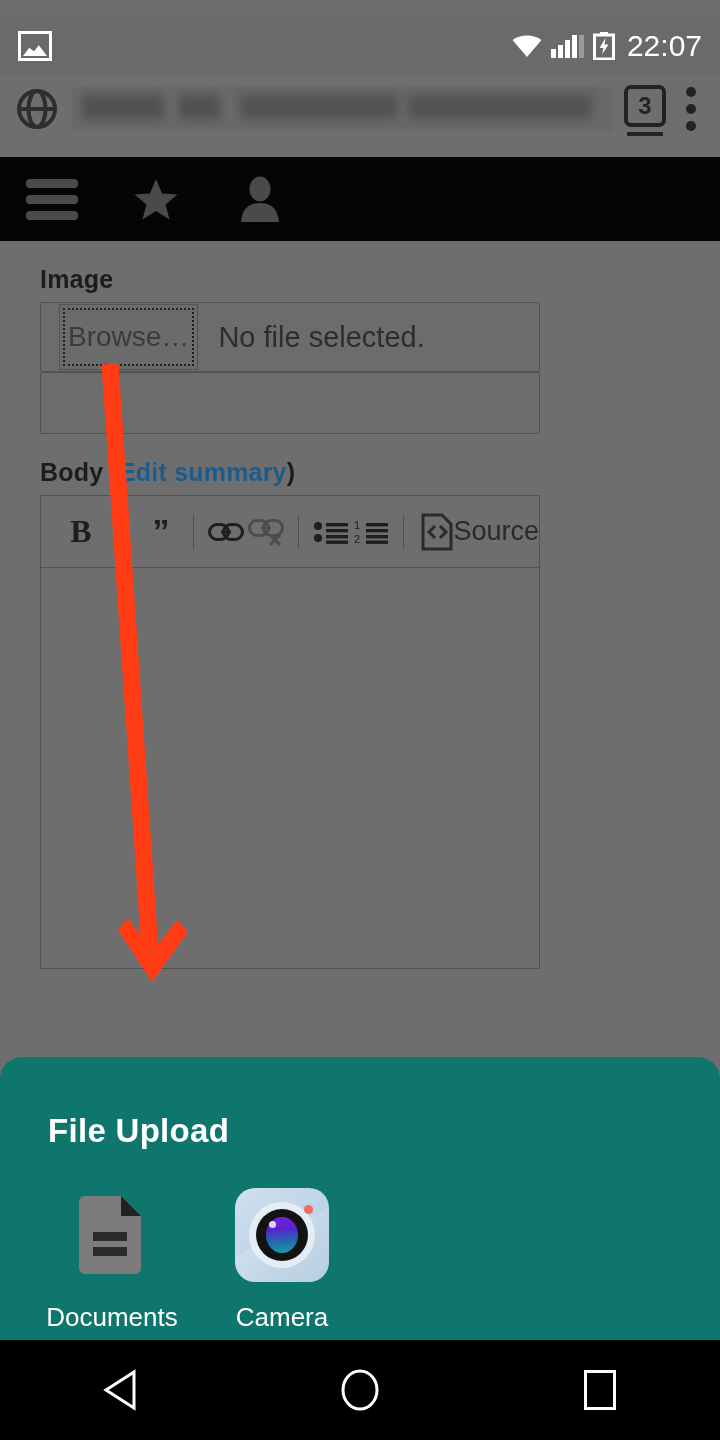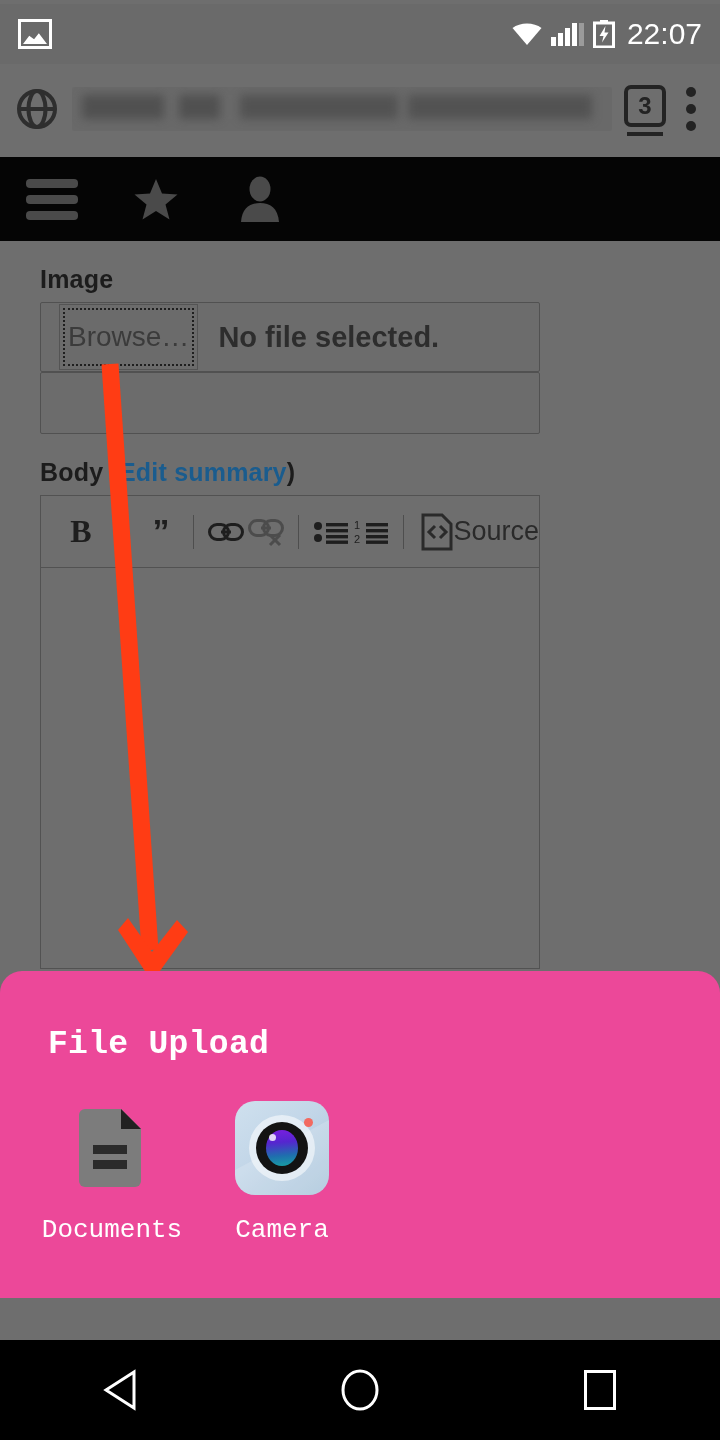--- a/index.html
+++ b/index.html
@@ -9,21 +9,21 @@
     background:#6e6e6e;
     position:relative;
     overflow:hidden;
   }
 
   
   #page-behind { position:absolute; inset:0; }
 
   
   .statusbar {
-    position:absolute; top:4px; left:0; width:720px; height:60px;
+    position:absolute; top:16px; left:0; width:720px; height:60px;
     background:#6a6a6a;
     display:flex; align-items:center; padding:16px 18px;
   }
   .sb-left { display:flex; align-items:center; gap:12px; }
   .sb-right { margin-left:auto; display:flex; align-items:center; gap:9px; }
   .gallery-icon { width:34px; height:30px; border:3px solid #fff; position:relative; overflow:hidden; }
   .gallery-icon::after{
     content:""; position:absolute; left:2px; bottom:2px; width:24px; height:13px;
     background:#fff;
     clip-path:polygon(0% 100%, 26% 36%, 46% 64%, 66% 18%, 100% 100%);
@@ -93,21 +93,21 @@
     margin:0 40px; border:1px solid #515151; background:#6c6c6c; border-radius:2px;
   }
   .file-wrap { height:70px; display:flex; align-items:center; padding-left:18px; }
   .browse-btn {
     border:1px solid #545454; background:#6b6b6b; color:#3b3b3b;
     font-size:28px; padding:16px 8px; position:relative;
   }
   .browse-btn::after{
     content:""; position:absolute; inset:3px; border:2px dotted #1f1f1f;
   }
-  .nofile { font-size:29px; color:#2d2d2d; margin-left:20px;font-weight:bold; }
+  .nofile { font-size:29px; color:#2d2d2d; margin-left:20px; }
   .text-input { height:62px; }
   .editor-wrap { margin:8px 40px 0; border:1px solid #525252; }
   .editor-toolbar {
     height:72px; border-bottom:1px solid #525252;
     display:flex; align-items:center; padding-left:20px; gap:0;
   }
   .tool { width:52px; height:52px; display:flex; align-items:center; justify-content:center; color:#1e1e1e; }
   .tool.bold { font-size:32px; font-weight:bold; font-family:"Liberation Serif", serif; }
   .tool.italic { font-size:32px; font-style:italic; font-family:"Liberation Serif", serif; }
   .tool.quote { font-size:34px; font-weight:bold; }
@@ -115,22 +115,22 @@
   .tool.disabled { opacity:.42; }
   .source-btn { display:flex; align-items:center; gap:0; padding-left:6px; }
   .source-label { font-size:27px; color:#2a2a2a; }
   .editor-body { height:400px; }
 
   
   .arrow-svg { position:absolute; top:0; left:0; width:720px; height:1440px; pointer-events:none; }
 
   
   .sheet {
-    position:absolute; left:0; top:971px; width:720px; height:327px;
-    background:#ec4899; border-radius:22px 22px 0 0;font-family:Liberation Mono, monospace;
+    position:absolute; left:0; top:1057px; width:720px; height:327px;
+    background:#0f766e; border-radius:22px 22px 0 0;
   }
   .sheet-title {
     color:#fff; font-size:33px; font-weight:bold;
     margin:55px 0 0 48px; letter-spacing:.3px;
   }
   .sheet-items { display:flex; margin-top:38px; padding-left:62px; gap:70px; }
   .sheet-item { width:100px; display:flex; flex-direction:column; align-items:center; }
   .cam-icon {
     width:94px; height:94px; border-radius:20px;
     background:linear-gradient(140deg,#cfe0ee 0%,#c2d6e8 45%,#a9c4da 100%);

